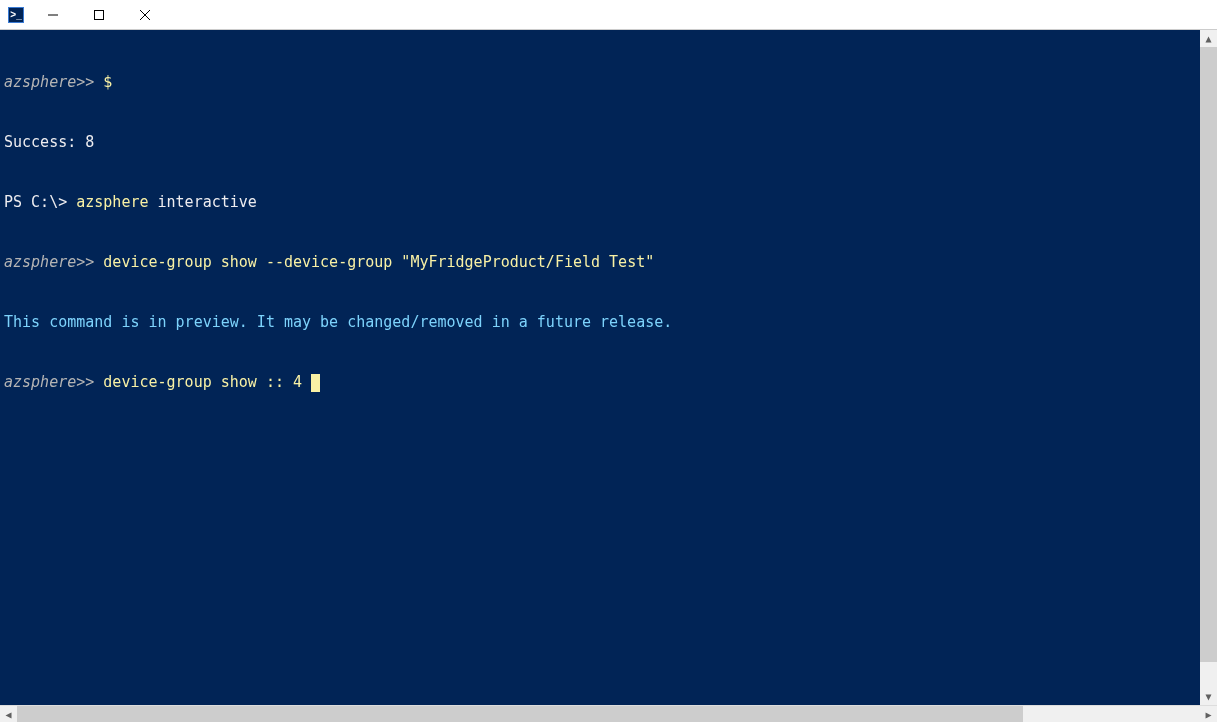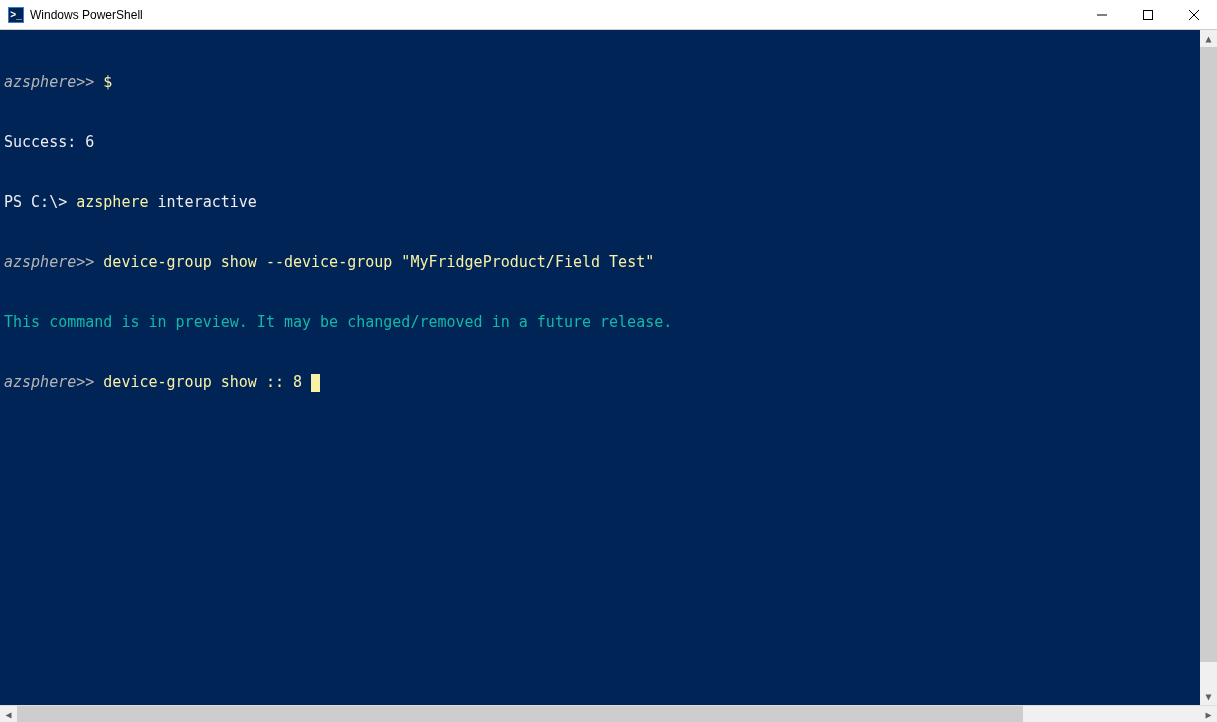--- a/index.html
+++ b/index.html
@@ -85,21 +85,21 @@
       color: #b4b4b4;
       font-style: italic;
     }
     .cmd-yellow {
       color: #f9f1a5;
     }
     .text-white {
       color: #eeedf0;
     }
     .text-teal {
-      color: #14b8a6;
+      color: #7dd3fc;
     }
     .cursor {
       display: inline-block;
       width: 9px;
       height: 18px;
       background: #f9f1a5;
       vertical-align: text-bottom;
       position: relative;
       top: 1px;
     }
@@ -164,21 +164,20 @@
       background: #cdcdcd;
     }
   </style>
 </head>
 <body>
 
 <div class="titlebar">
   <div class="titlebar-icon">
     <span>&gt;_</span>
   </div>
-  <div class="titlebar-title">Windows PowerShell</div>
   <div class="titlebar-controls">
     <div class="titlebar-btn">
       <svg viewBox="0 0 10 10">
           <line x1="0" y1="5" x2="10" y2="5" stroke="#000" stroke-width="1"></line>
         </svg>
     </div>
     <div class="titlebar-btn">
       <svg viewBox="0 0 10 10">
           <rect x="0.5" y="0.5" width="9" height="9" fill="none" stroke="#000" stroke-width="1"></rect>
         </svg>
@@ -188,25 +187,25 @@
           <line x1="0" y1="0" x2="10" y2="10" stroke="#000" stroke-width="1"></line>
           <line x1="10" y1="0" x2="0" y2="10" stroke="#000" stroke-width="1"></line>
         </svg>
     </div>
   </div>
 </div>
 
 <div class="terminal-area">
   <div class="terminal-content">
     <div class="term-line"><span class="prompt-gray">azsphere&gt;&gt;</span><span class="cmd-yellow"> $</span></div>
-    <div class="term-line text-white">Success: 6</div>
+    <div class="term-line text-white">Success: 8</div>
     <div class="term-line"><span class="text-white">PS C:\&gt;</span><span class="cmd-yellow"> azsphere</span><span class="text-white"> interactive</span></div>
     <div class="term-line"><span class="prompt-gray">azsphere&gt;&gt;</span><span class="cmd-yellow"> device-group show --device-group "MyFridgeProduct/Field Test"</span></div>
     <div class="term-line text-teal">This command is in preview. It may be changed/removed in a future release.</div>
-    <div class="term-line"><span class="prompt-gray">azsphere&gt;&gt;</span><span class="cmd-yellow"> device-group show :: 8 </span><span class="cursor"></span></div>
+    <div class="term-line"><span class="prompt-gray">azsphere&gt;&gt;</span><span class="cmd-yellow"> device-group show :: 4 </span><span class="cursor"></span></div>
     <div class="term-line">&nbsp;</div>
     <div class="term-line">&nbsp;</div>
     <div class="term-line">&nbsp;</div>
     <div class="term-line">&nbsp;</div>
     <div class="term-line">&nbsp;</div>
     
     
     
     
     

